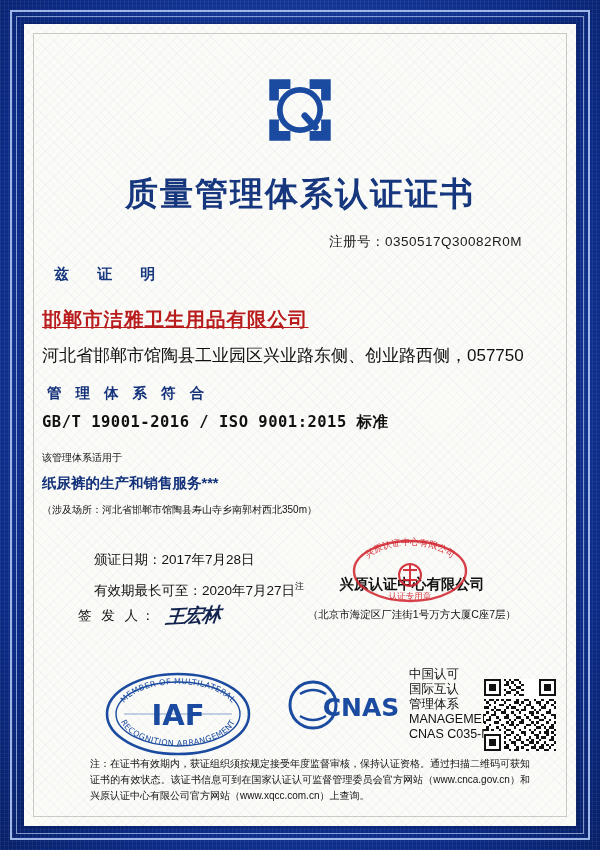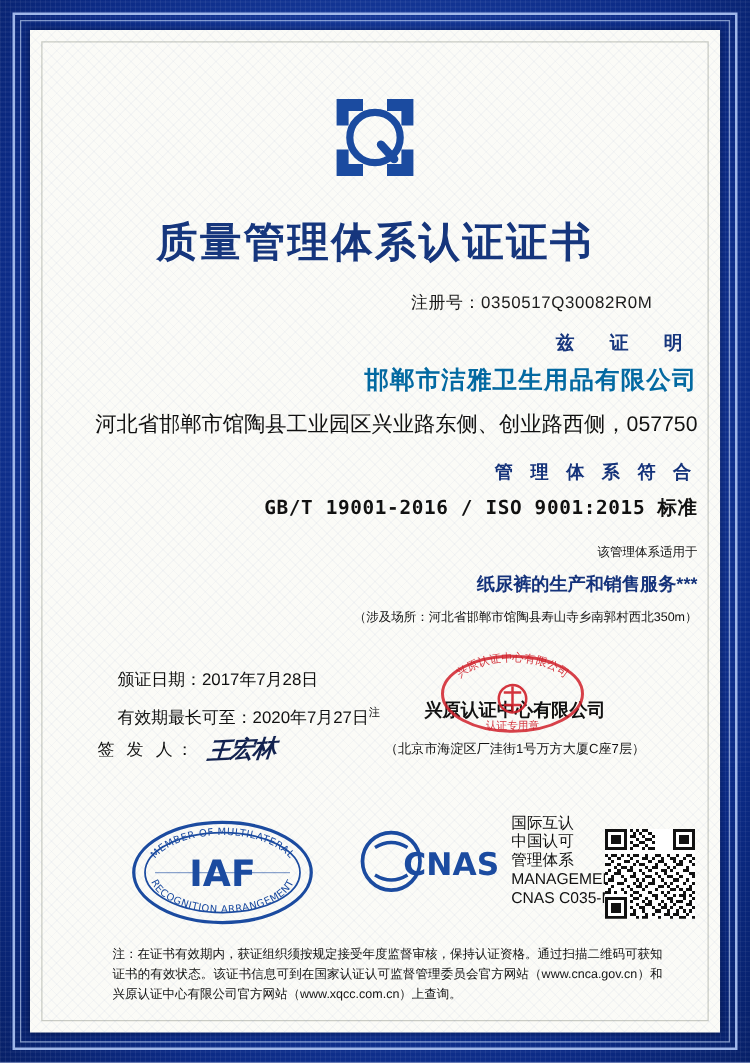--- a/index.html
+++ b/index.html
@@ -73,37 +73,38 @@
   .reg-line{
     margin-top:16px;
     text-align:right;
     padding-right:36px;
     font-size:13.5px;
     color:#1b1b1b;
     letter-spacing:.5px;
   }
 
   .center-line{
-    text-align:right;
+    text-align:left;
     color:#111;
   }
   .zizhengming{
     margin-top:14px;
     font-size:15px;
     letter-spacing:12px;
     padding-left:12px;
     font-weight:bold;
     color:#16367d;
   }
   .company{
-    margin-top:6px;
+    margin-top:22px;
     font-size:19.5px;
     font-weight:bold;
     letter-spacing:1px;
-    color:#0369a1;
+    color:#b91c1c;
+    text-decoration:underline;
   }
   .addr{
     margin-top:11px;
     font-size:17px;
     color:#111;
   }
   .credit{
     margin-top:8px;
     font-size:13.5px;
     color:#111;
@@ -305,22 +306,22 @@
           <path d="M20 43 h108" stroke="#1b4ba0" stroke-width="1" opacity=".5"></path>
         </svg>
 
         <div class="cnas">
           <svg width="112" height="62" viewBox="0 0 112 62">
             <circle cx="26" cy="31" r="23" fill="none" stroke="#1b4ba0" stroke-width="3"></circle>
             <path d="M13 20 q13 -8 26 0 M13 42 q13 8 26 0" stroke="#1b4ba0" stroke-width="2.6" fill="none"></path>
             <text x="74" y="42" font-size="25" font-weight="bold" fill="#1b4ba0" text-anchor="middle" font-family="DejaVu Sans, sans-serif">CNAS</text>
           </svg>
           <div class="cnas-text">
+            <div class="cnas-cn">中国认可</div>
             <div class="cnas-cn">国际互认</div>
-            <div class="cnas-cn">中国认可</div>
             <div class="cnas-cn">管理体系</div>
             <div class="cnas-en">MANAGEMENT SYSTEM</div>
             <div class="cnas-en">CNAS C035-M</div>
           </div>
         </div>
 
         <svg class="qr" viewBox="0 0 29 29" shape-rendering="crispEdges">
           <rect width="29" height="29" fill="#ffffff"></rect>
           <g fill="#111">
             <path d="M0 0h7v7h-7z M1 1h5v5h-5z" fill="#111"></path>

